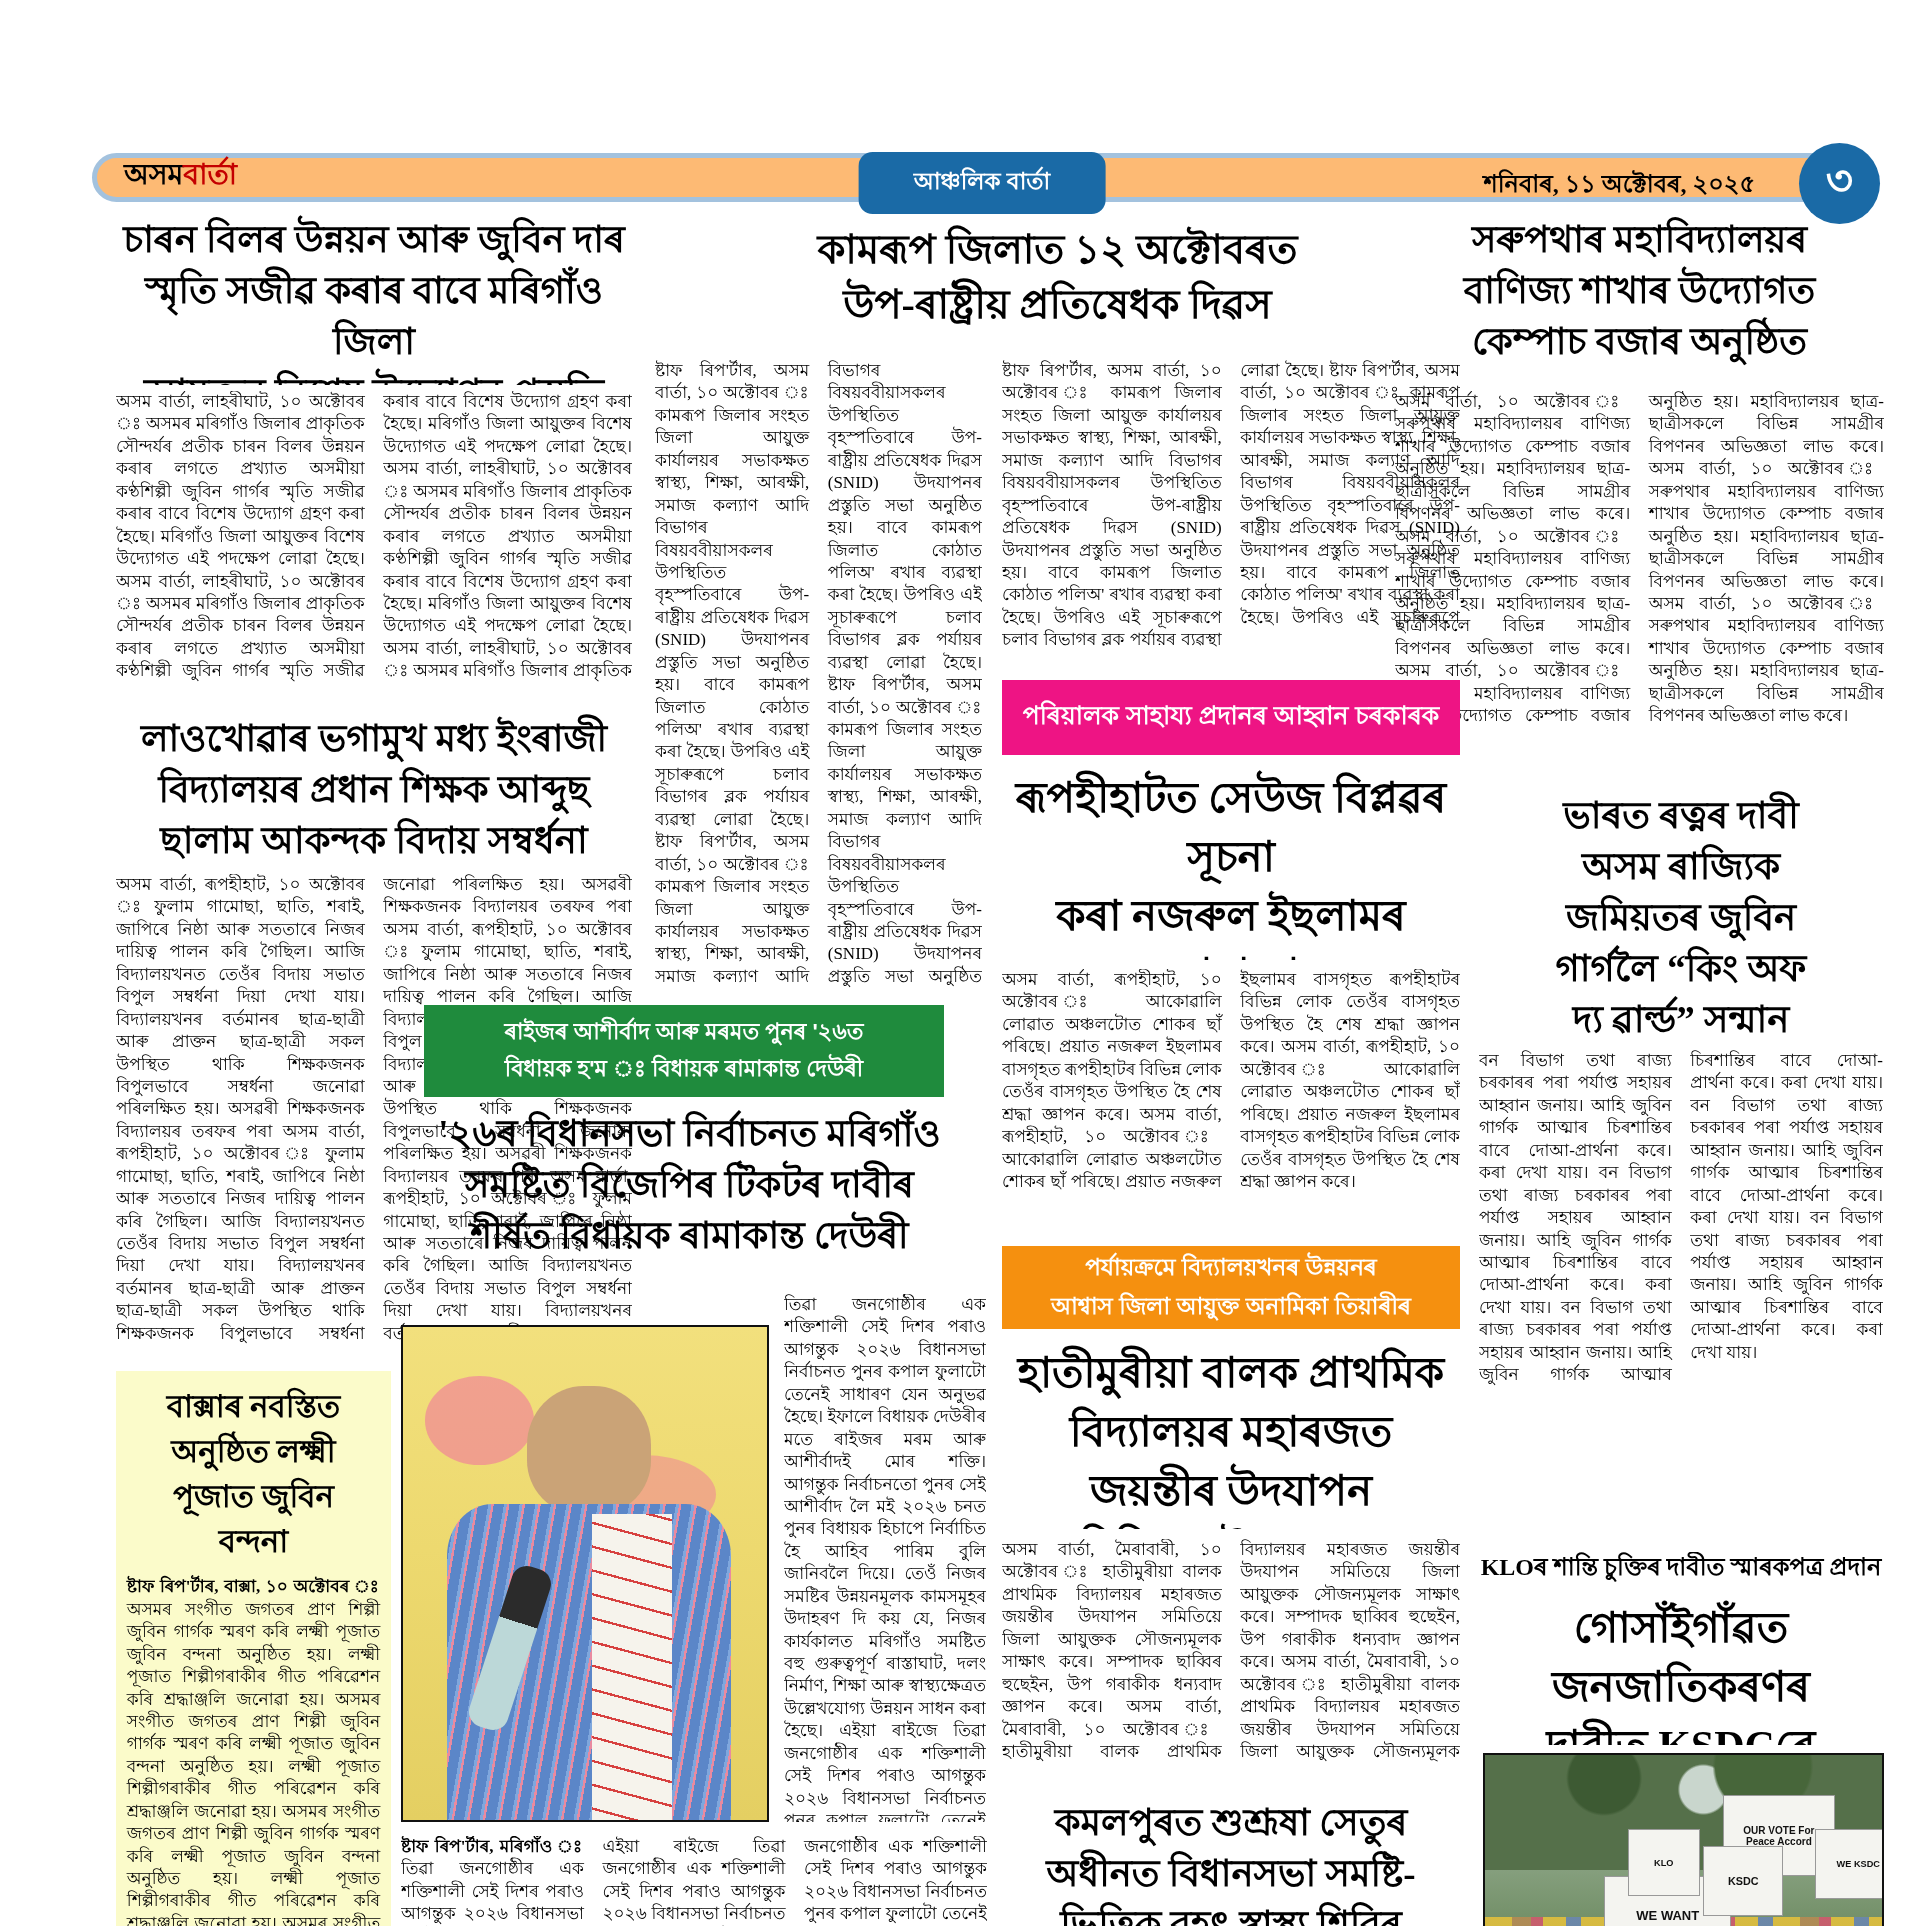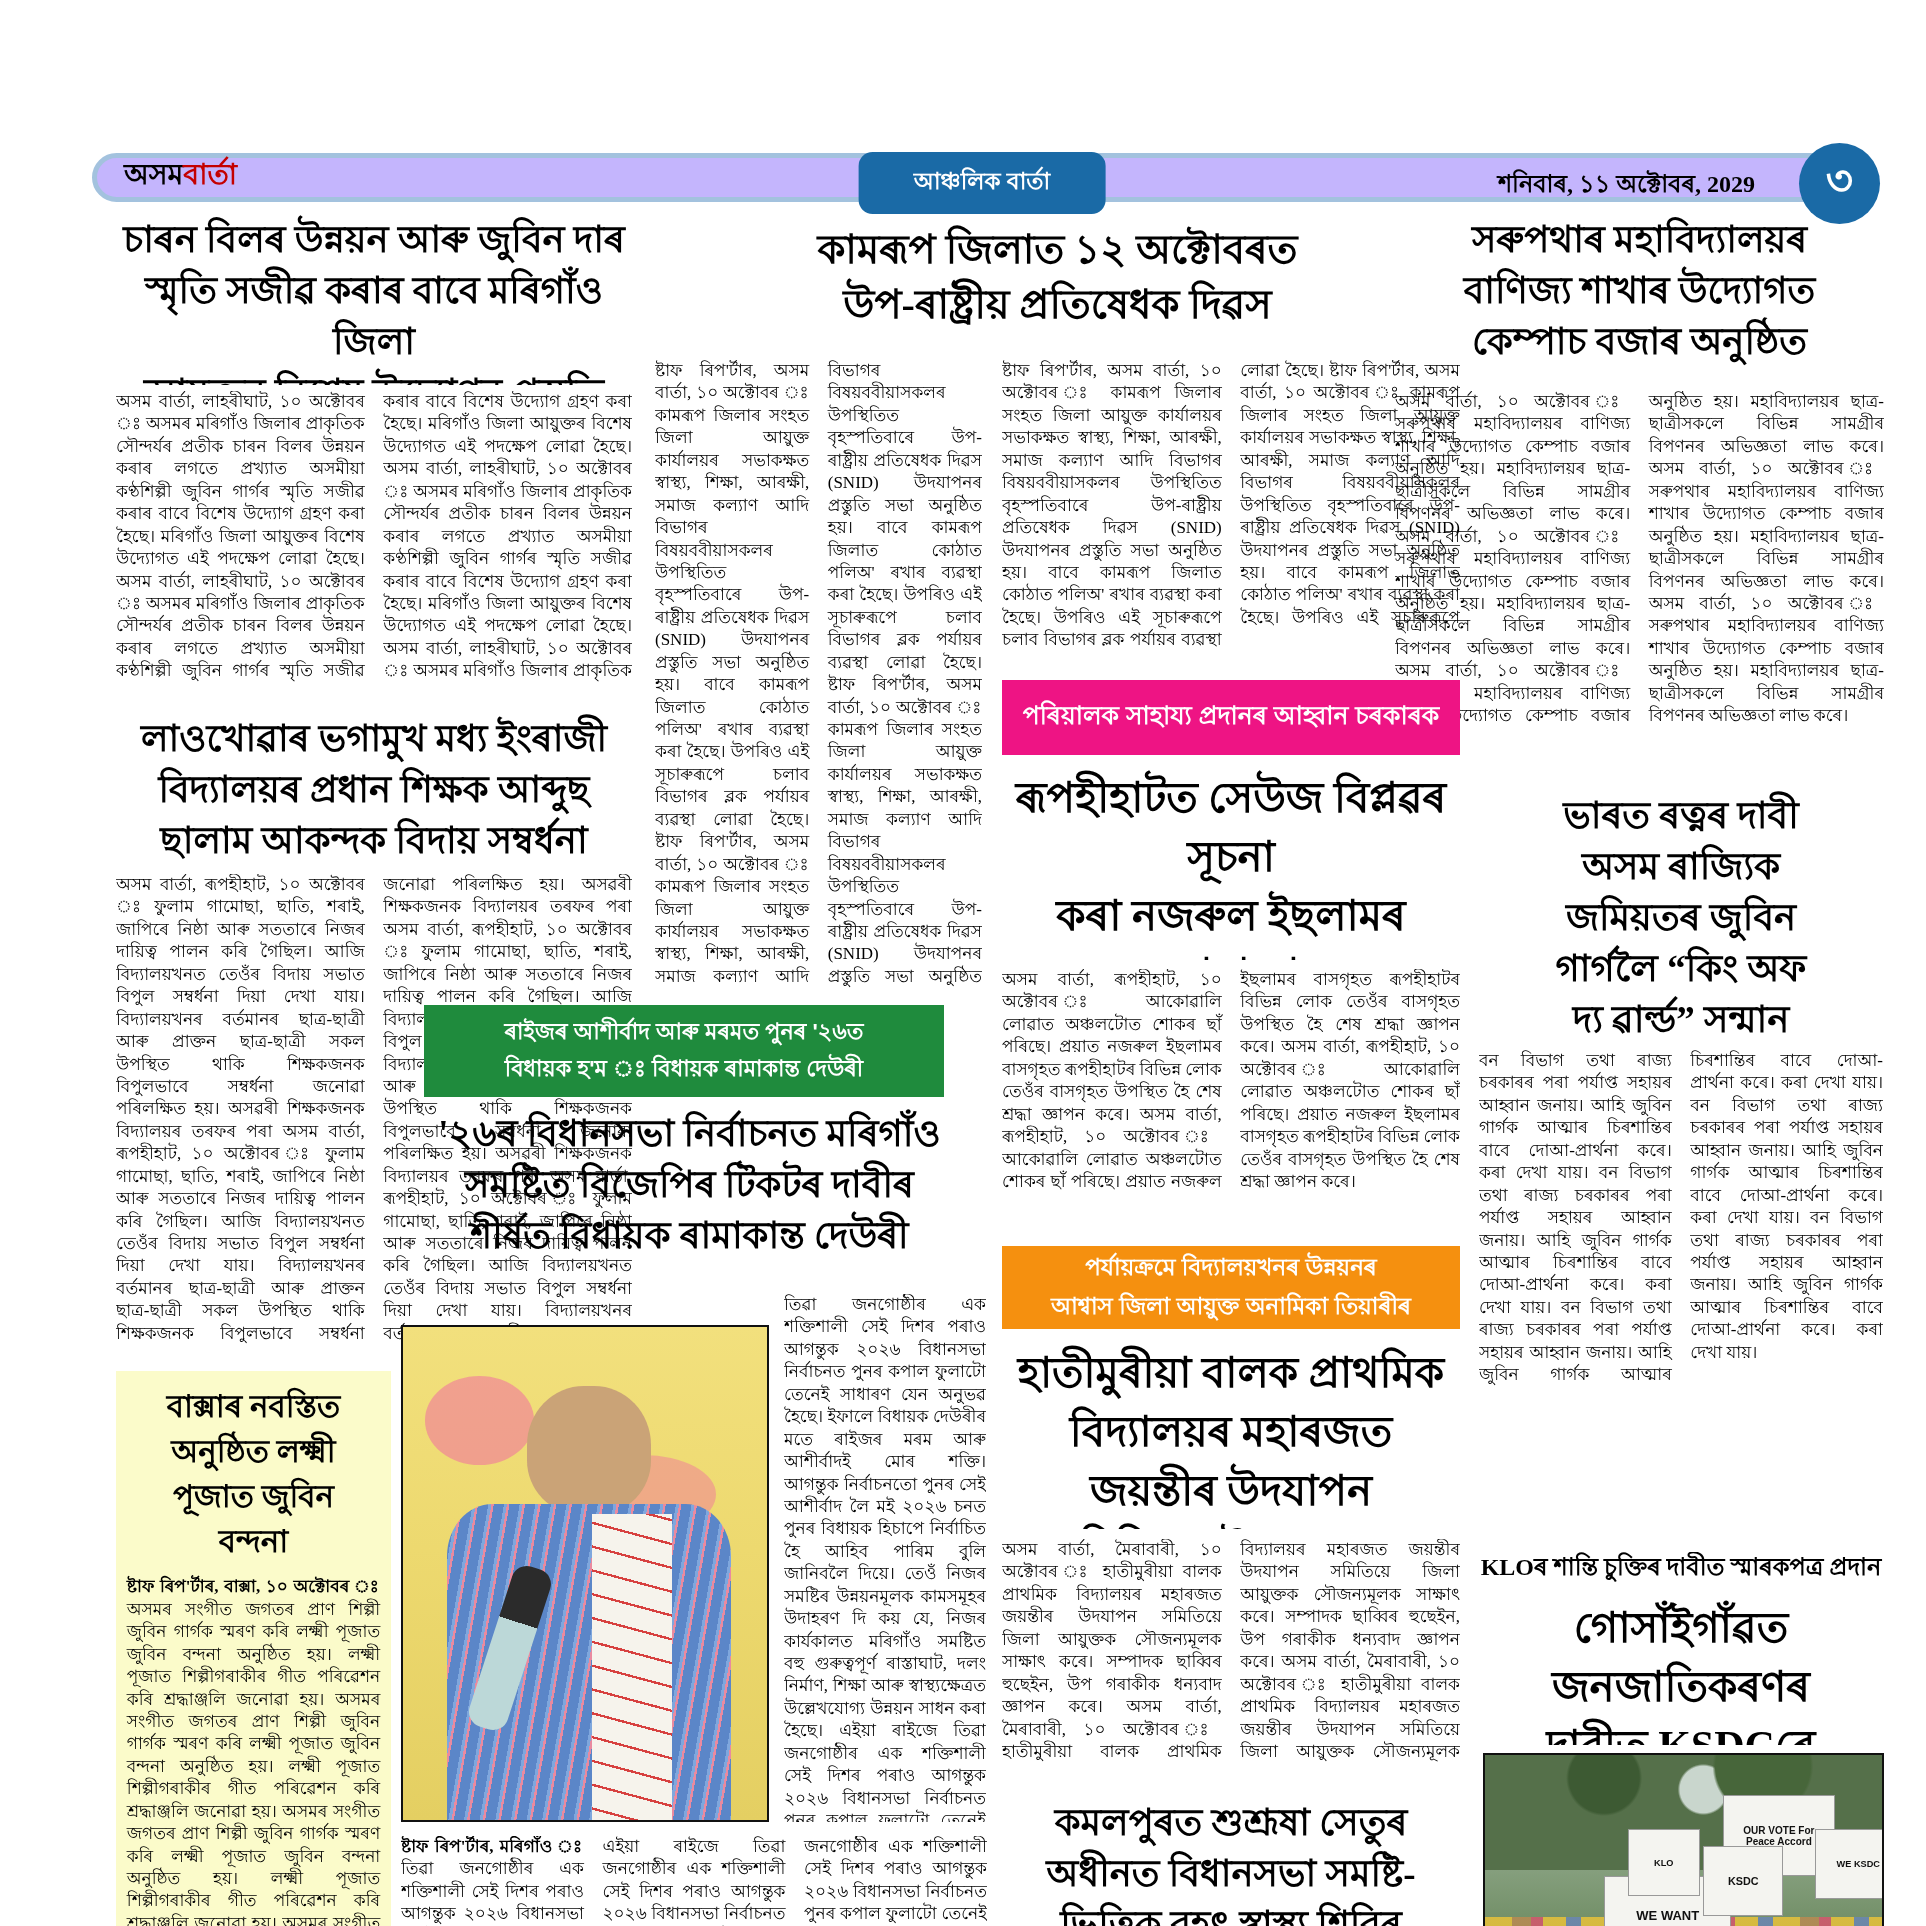--- a/index.html
+++ b/index.html
@@ -15,21 +15,21 @@
   .bodytext{font-size:17px;line-height:1.32;text-align:justify;column-gap:18.5px;
             font-family:"Liberation Serif",serif;word-break:break-word;}
   .cols2{column-count:2;}
   .cols3{column-count:3;}
   .byline{font-weight:bold;}
   .kicker{display:flex;align-items:center;justify-content:center;color:#fff;
           font-weight:bold;text-align:center;white-space:pre-line;
           font-family:"Liberation Sans",sans-serif;}
   
   #header-pill{position:absolute;left:92px;top:153px;width:1780px;height:49px;
-      border:5.4px solid #a3c2de;border-radius:31px;background:#c4b5fd;box-sizing:border-box;text-align:center;}
+      border:5.4px solid #a3c2de;border-radius:31px;background:#fdba74;box-sizing:border-box;text-align:center;}
   #masthead{position:absolute;left:27px;top:3.1px;font-size:28.5px;font-weight:bold;line-height:1;}
   #masthead .red{color:#c40000;}
   #section-box{position:absolute;left:50%;transform:translateX(-50%);top:-6.2px;height:62px;
       min-width:216px;background:#1a6aa6;color:#fff;display:flex;align-items:center;
       justify-content:center;font-size:23px;font-weight:bold;padding:0 15.4px;
       font-family:"Liberation Sans",sans-serif;border-radius:14px;}
   #date-line{position:absolute;right:112px;top:7px;font-size:24px;font-weight:bold;}
   #page-circle{position:absolute;right:-13px;top:-15.4px;width:81px;height:81px;border-radius:50%;
       background:#1a6aa6;color:#fff;display:flex;align-items:center;justify-content:center;
       font-size:42px;font-weight:bold;}
@@ -50,21 +50,21 @@
 </head>
 <body>
 
 <div id="page">
 
   <div id="header-pill">
     <div id="masthead">
       <span>অসম</span><span class="red">বাৰ্তা</span>
     </div>
     <div id="section-box">আঞ্চলিক বাৰ্তা</div>
-    <div id="date-line">শনিবাৰ, ১১ অক্টোবৰ, 2029</div>
+    <div id="date-line">শনিবাৰ, ১১ অক্টোবৰ, ২০২৫</div>
     <div id="page-circle">৩</div>
   </div>
 
   <div class="block headline hl-lg" style="left:116px;top:214px;width:516px;height:171px;">চাৰন বিলৰ উন্নয়ন আৰু জুবিন দাৰ
 স্মৃতি সজীৱ কৰাৰ বাবে মৰিগাঁও জিলা
 আয়ুক্তৰ বিশেষ উদ্যোগৰ প্ৰস্তুতি</div>
   <div class="block bodytext cols2" style="left:116px;top:391px;width:516px;height:304px;">অসম বাৰ্তা, লাহৰীঘাট, ১০ অক্টোবৰ ঃ অসমৰ মৰিগাঁও জিলাৰ প্ৰাকৃতিক সৌন্দৰ্যৰ প্ৰতীক চাৰন বিলৰ উন্নয়ন কৰাৰ লগতে প্ৰখ্যাত অসমীয়া কণ্ঠশিল্পী জুবিন গাৰ্গৰ স্মৃতি সজীৱ কৰাৰ বাবে বিশেষ উদ্যোগ গ্ৰহণ কৰা হৈছে। মৰিগাঁও জিলা আয়ুক্তৰ বিশেষ উদ্যোগত এই পদক্ষেপ লোৱা হৈছে। অসম বাৰ্তা, লাহৰীঘাট, ১০ অক্টোবৰ ঃ অসমৰ মৰিগাঁও জিলাৰ প্ৰাকৃতিক সৌন্দৰ্যৰ প্ৰতীক চাৰন বিলৰ উন্নয়ন কৰাৰ লগতে প্ৰখ্যাত অসমীয়া কণ্ঠশিল্পী জুবিন গাৰ্গৰ স্মৃতি সজীৱ কৰাৰ বাবে বিশেষ উদ্যোগ গ্ৰহণ কৰা হৈছে। মৰিগাঁও জিলা আয়ুক্তৰ বিশেষ উদ্যোগত এই পদক্ষেপ লোৱা হৈছে। অসম বাৰ্তা, লাহৰীঘাট, ১০ অক্টোবৰ ঃ অসমৰ মৰিগাঁও জিলাৰ প্ৰাকৃতিক সৌন্দৰ্যৰ প্ৰতীক চাৰন বিলৰ উন্নয়ন কৰাৰ লগতে প্ৰখ্যাত অসমীয়া কণ্ঠশিল্পী জুবিন গাৰ্গৰ স্মৃতি সজীৱ কৰাৰ বাবে বিশেষ উদ্যোগ গ্ৰহণ কৰা হৈছে। মৰিগাঁও জিলা আয়ুক্তৰ বিশেষ উদ্যোগত এই পদক্ষেপ লোৱা হৈছে। অসম বাৰ্তা, লাহৰীঘাট, ১০ অক্টোবৰ ঃ অসমৰ মৰিগাঁও জিলাৰ প্ৰাকৃতিক সৌন্দৰ্যৰ প্ৰতীক চাৰন বিলৰ উন্নয়ন কৰাৰ লগতে প্ৰখ্যাত অসমীয়া কণ্ঠশিল্পী জুবিন গাৰ্গৰ স্মৃতি সজীৱ কৰাৰ বাবে বিশেষ উদ্যোগ গ্ৰহণ কৰা হৈছে। মৰিগাঁও জিলা আয়ুক্তৰ বিশেষ উদ্যোগত এই পদক্ষেপ লোৱা হৈছে।</div>
 
   <div class="block headline hl-xl" style="left:655px;top:222px;width:805px;height:127px;">কামৰূপ জিলাত ১২ অক্টোবৰত
 উপ-ৰাষ্ট্ৰীয় প্ৰতিষেধক দিৱস</div>

